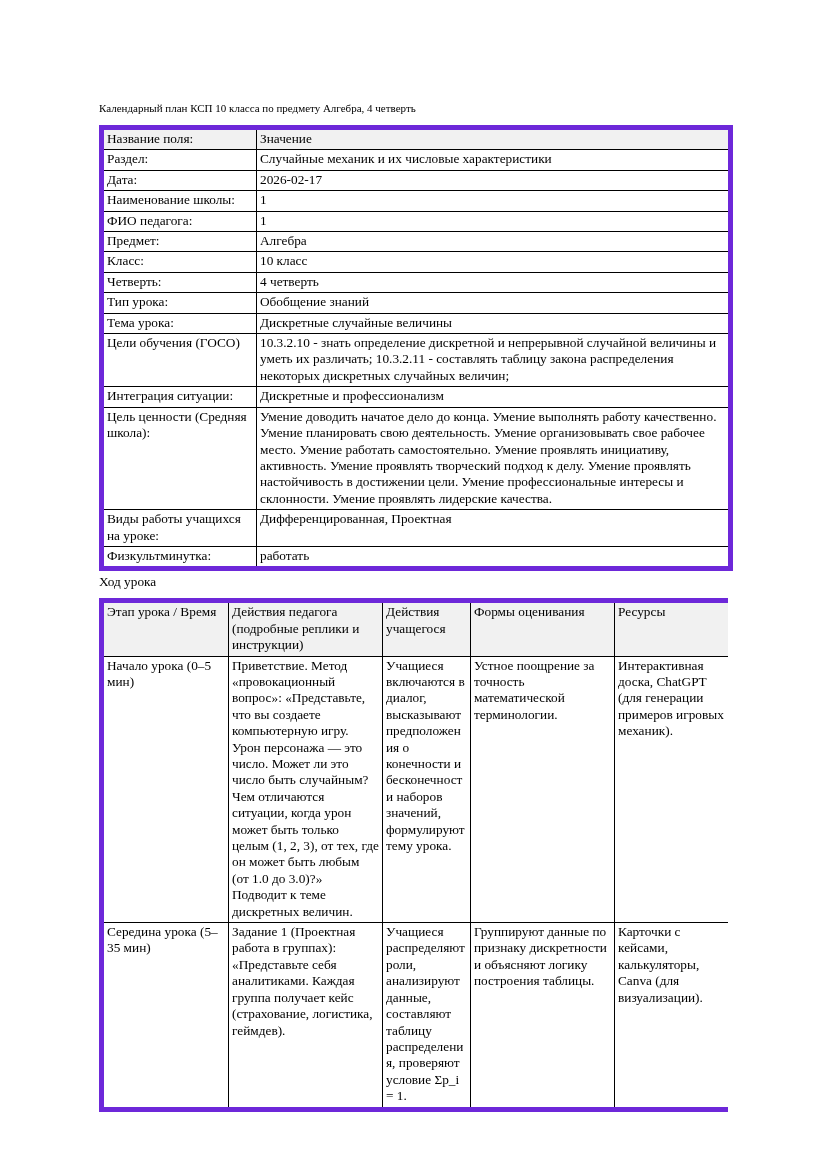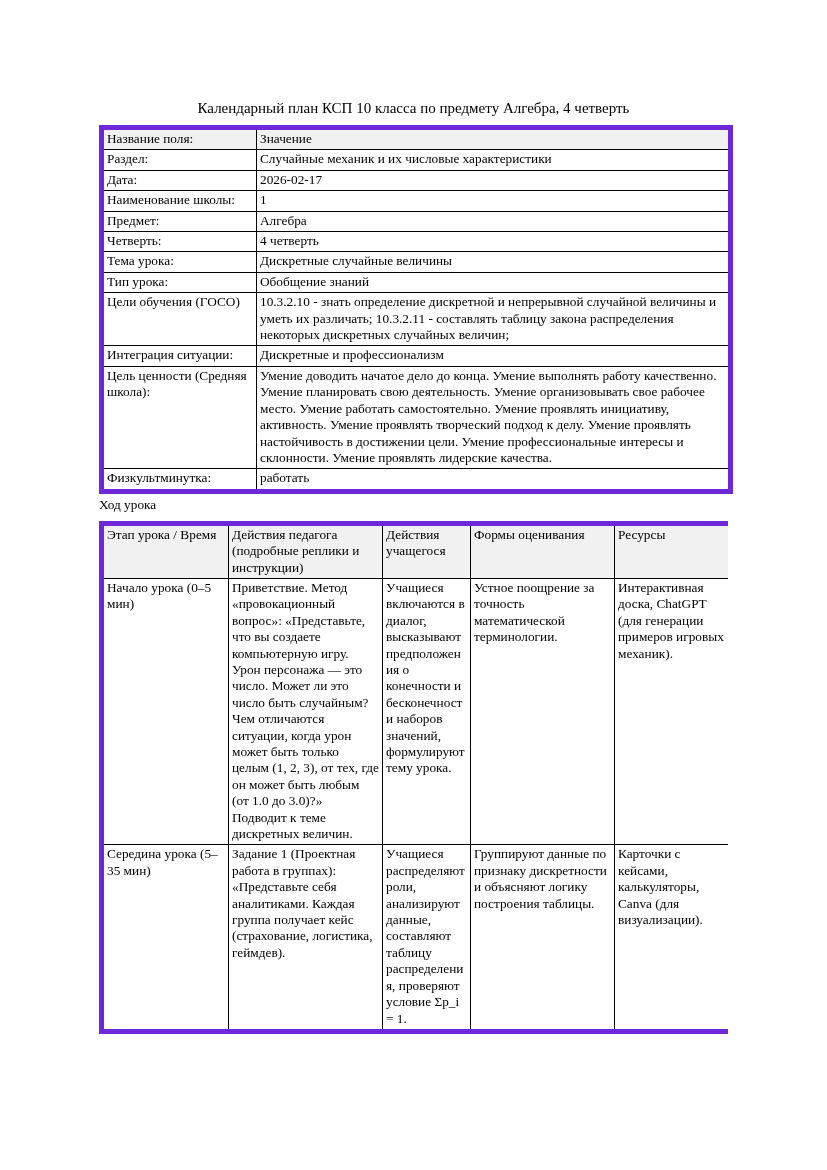--- a/index.html
+++ b/index.html
@@ -17,25 +17,24 @@
   }
   .page {
     position: absolute;
     left: 0; top: 0;
     width: 827px;
     height: 1170px;
     box-sizing: border-box;
     padding: 100px 99px 0 99px;
   }
   .doc-title {
-    font-size: 15px;
+    font-size: 11px;
     line-height: 16px;
     margin: 0 0 9px 0;
     white-space: nowrap;
-    text-align: center;
   }
   table.grid {
     border-collapse: collapse;
     table-layout: fixed;
     width: 629px;
     border: 5px solid #6d28d9;
   }
   table.grid td {
     border: 1px solid #000;
     vertical-align: top;
@@ -93,46 +92,58 @@
       </tr>
       <tr>
         <td>Дата:</td>
         <td>2026-02-17</td>
       </tr>
       <tr>
         <td>Наименование школы:</td>
         <td>1</td>
       </tr>
       <tr>
+        <td>ФИО педагога:</td>
+        <td>1</td>
+      </tr>
+      <tr>
         <td>Предмет:</td>
         <td>Алгебра</td>
+      </tr>
+      <tr>
+        <td>Класс:</td>
+        <td>10 класс</td>
       </tr>
       <tr>
         <td>Четверть:</td>
         <td>4 четверть</td>
       </tr>
       <tr>
+        <td>Тип урока:</td>
+        <td>Обобщение знаний</td>
+      </tr>
+      <tr>
         <td>Тема урока:</td>
         <td>Дискретные случайные величины</td>
-      </tr>
-      <tr>
-        <td>Тип урока:</td>
-        <td>Обобщение знаний</td>
       </tr>
       <tr>
         <td>Цели обучения (ГОСО)</td>
         <td>10.3.2.10 - знать определение дискретной и непрерывной случайной величины и уметь их различать; 10.3.2.11 - составлять таблицу закона распределения некоторых дискретных случайных величин;</td>
       </tr>
       <tr>
         <td>Интеграция ситуации:</td>
         <td>Дискретные и профессионализм</td>
       </tr>
       <tr>
         <td>Цель ценности (Средняя школа):</td>
         <td>Умение доводить начатое дело до конца. Умение выполнять работу качественно. Умение планировать свою деятельность. Умение организовывать свое рабочее место. Умение работать самостоятельно. Умение проявлять инициативу, активность. Умение проявлять творческий подход к делу. Умение проявлять настойчивость в достижении цели. Умение профессиональные интересы и склонности. Умение проявлять лидерские качества.</td>
+      </tr>
+      <tr>
+        <td>Виды работы учащихся на уроке:</td>
+        <td>Дифференцированная, Проектная</td>
       </tr>
       <tr>
         <td>Физкультминутка:</td>
         <td>работать</td>
       </tr>
     </tbody>
   </table>
 
   <div class="section-label">Ход урока</div>
 

